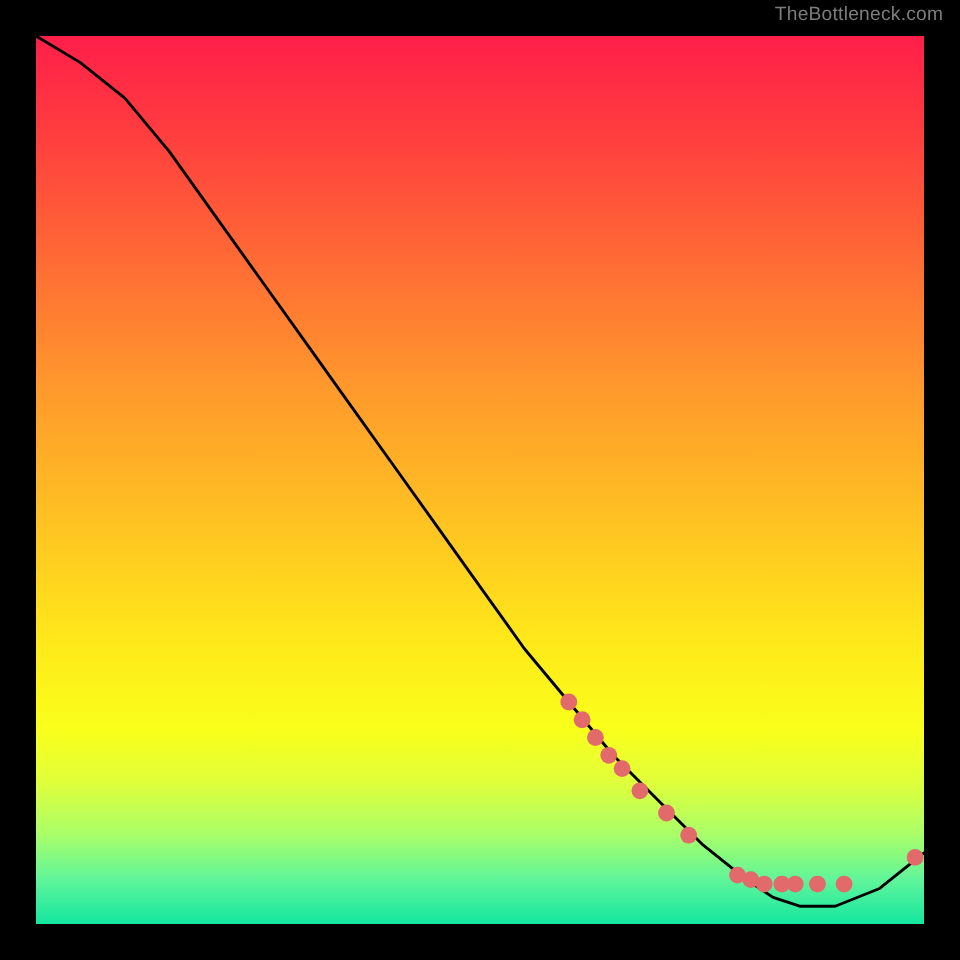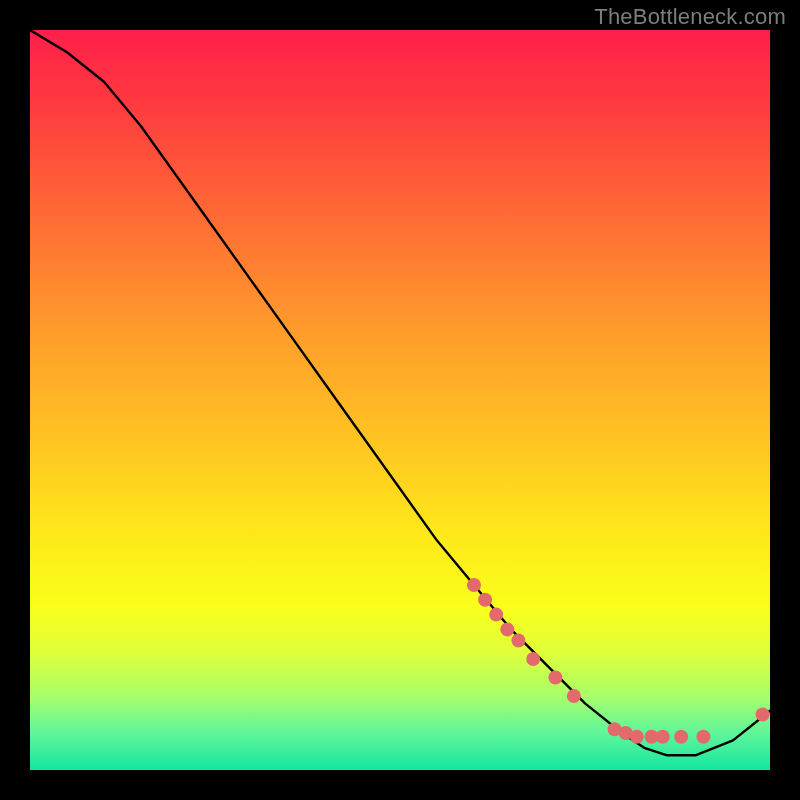--- a/index.html
+++ b/index.html
@@ -15,21 +15,21 @@
     position: relative;
     width: 800px;
     height: 800px;
     background: #000;
   }
   .watermark {
     position: absolute;
     top: 4px;
     right: 14px;
     color: #7d7d7d;
-    font-size: 22px;
+    font-size: 16px;
     font-weight: 500;
     letter-spacing: 0.2px;
     z-index: 5;
   }
   .plot {
     position: absolute;
     left: 30px;
     top: 30px;
     width: 740px;
     height: 740px;

